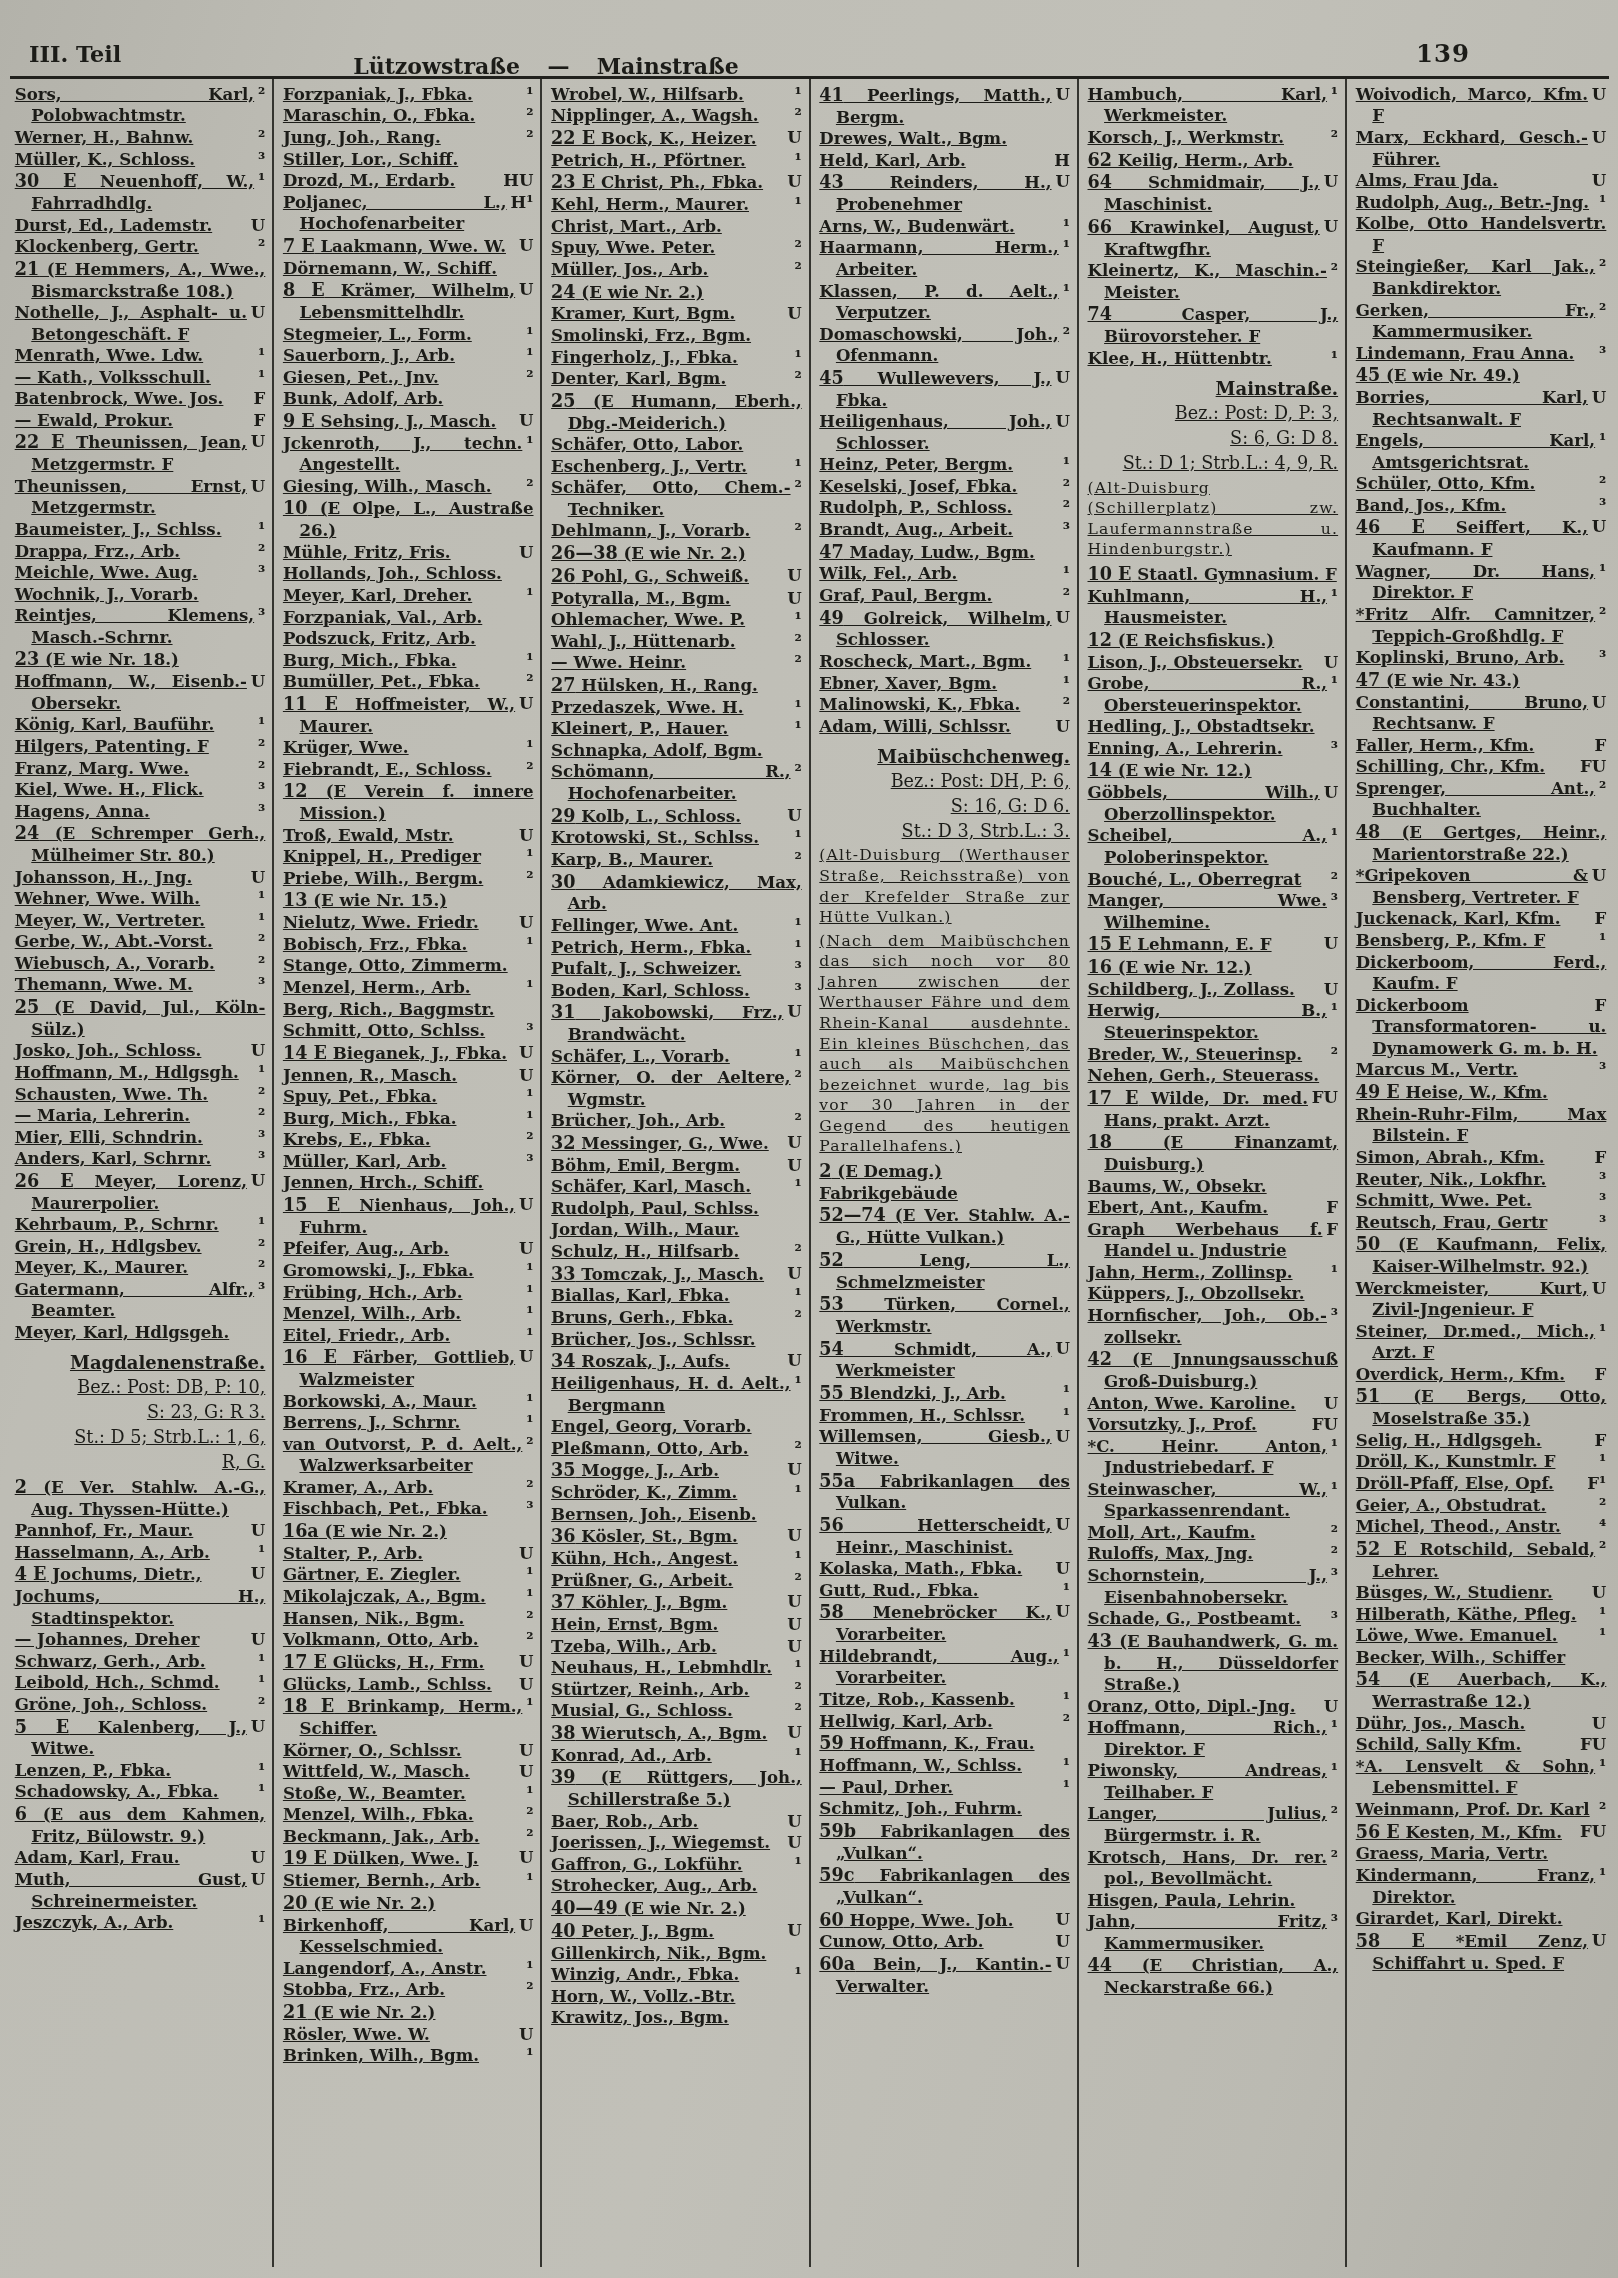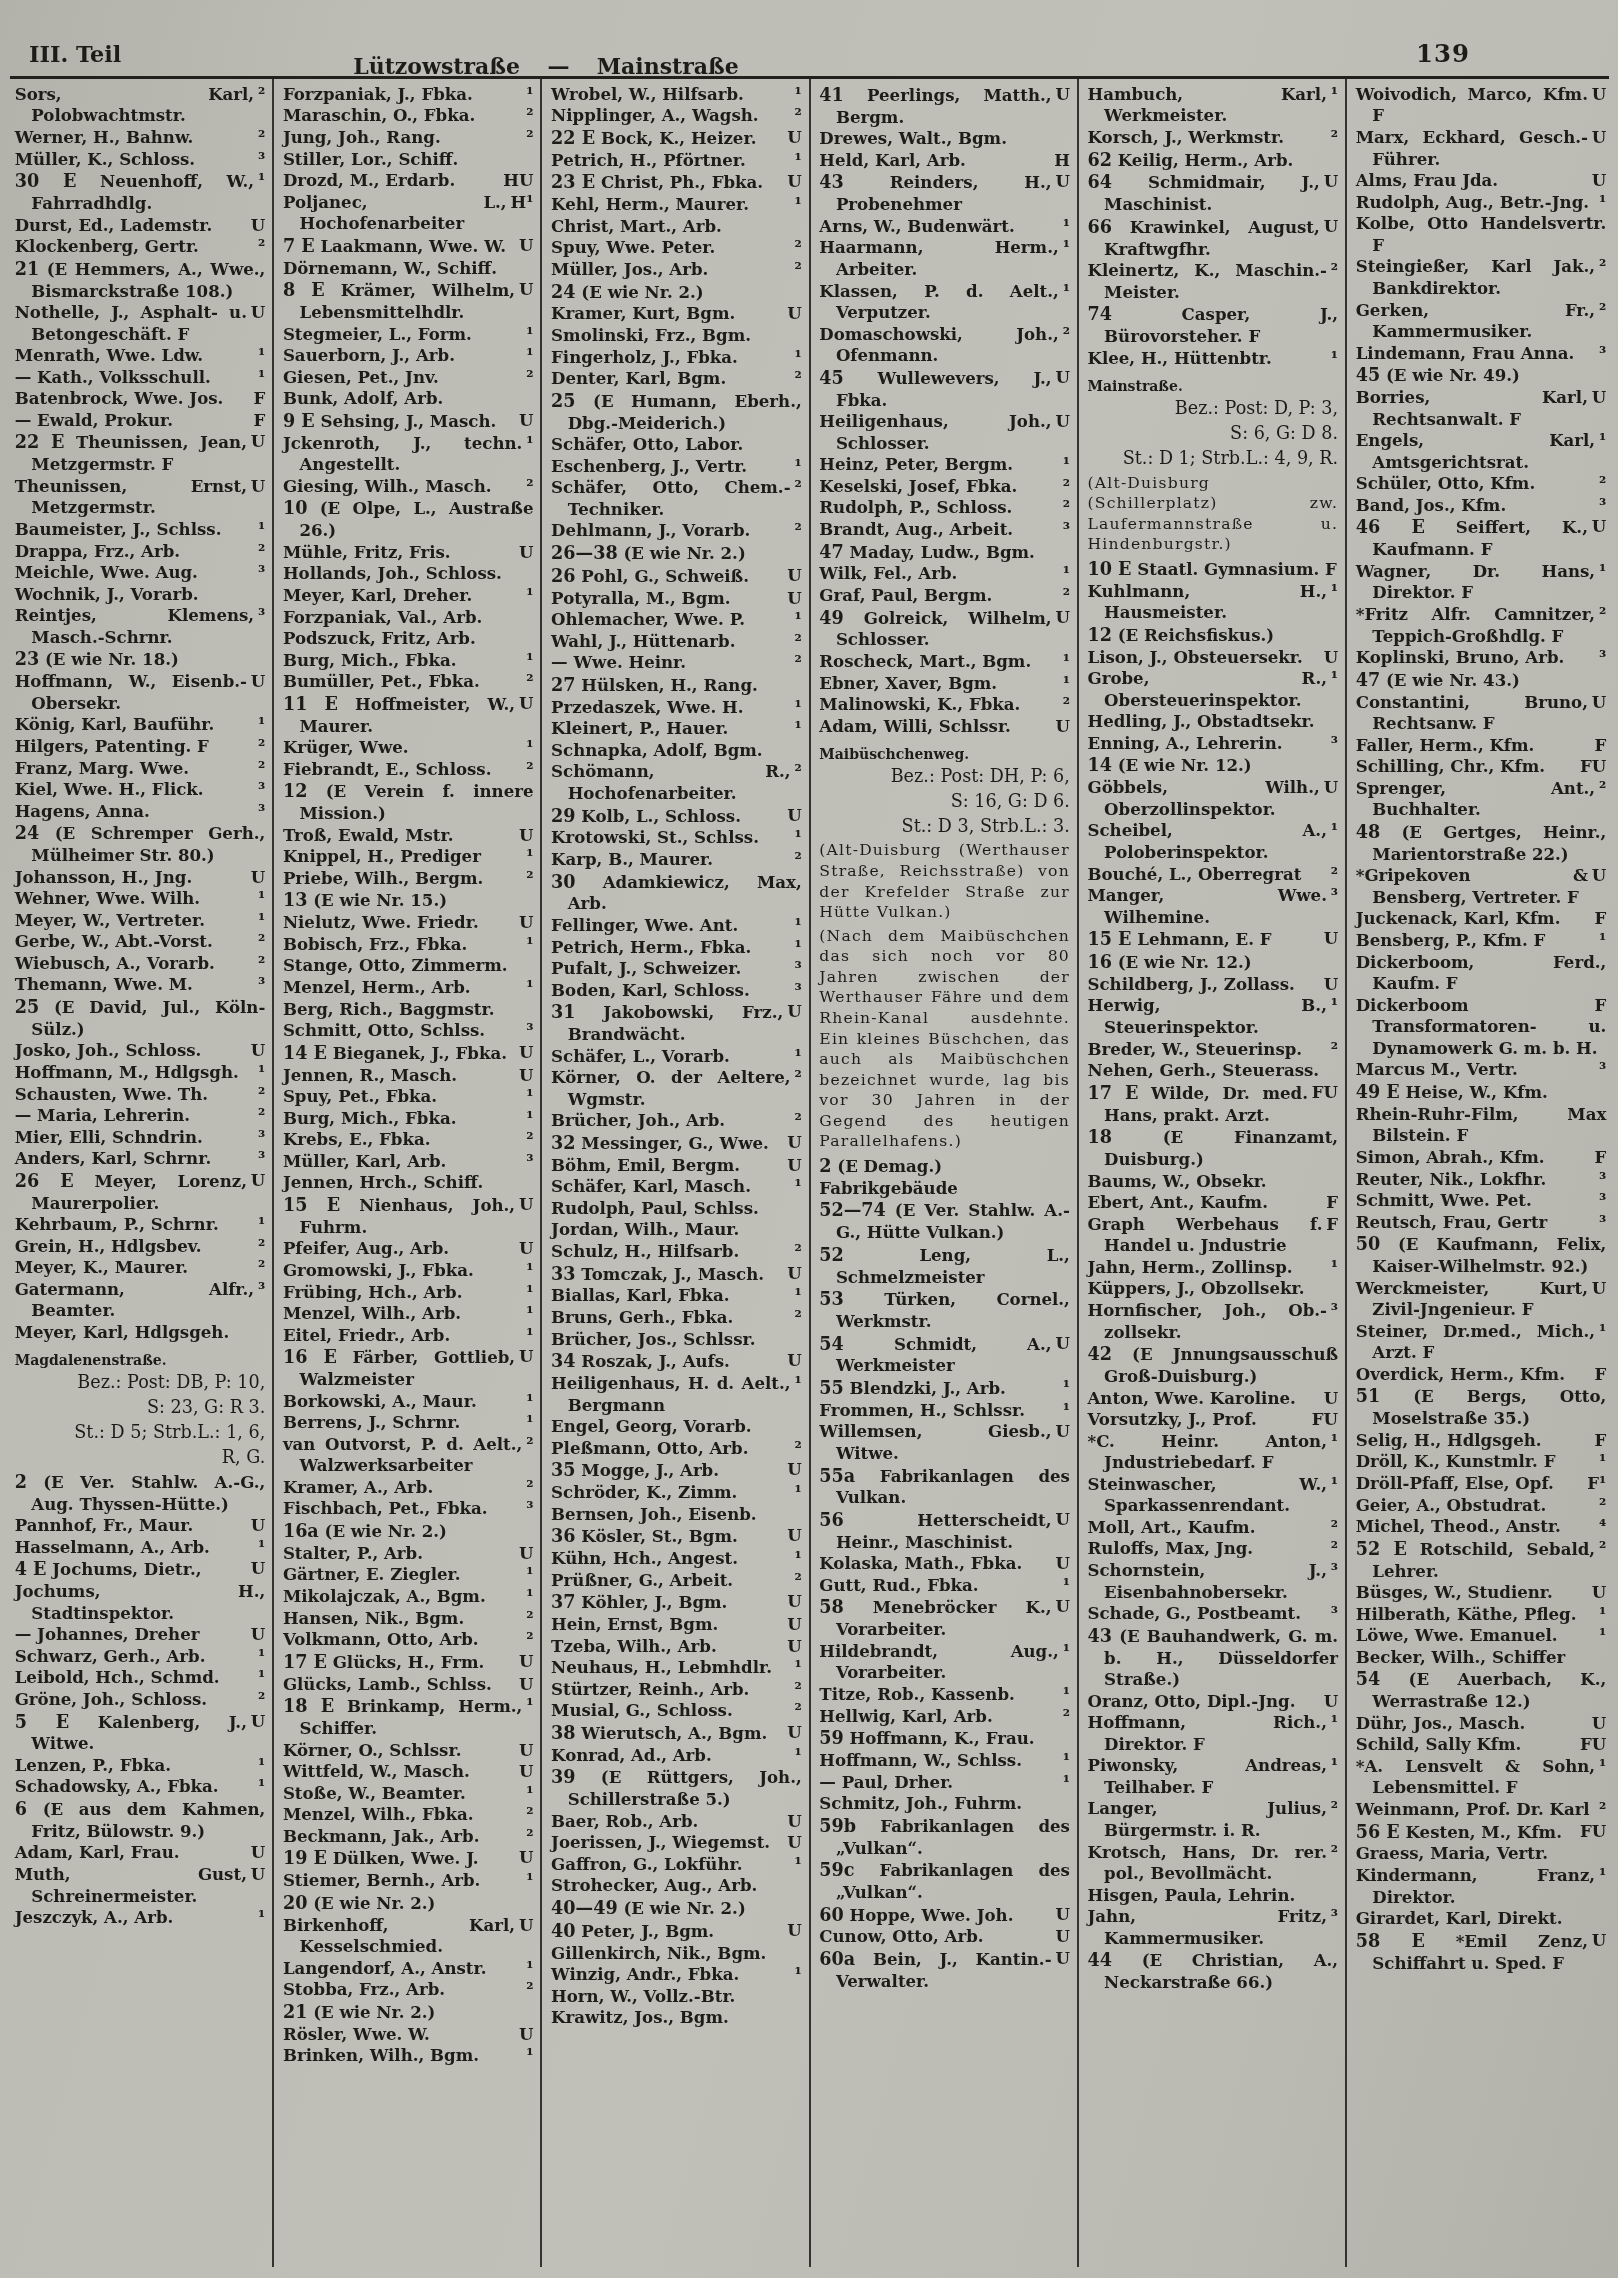--- a/index.html
+++ b/index.html
@@ -2,39 +2,39 @@
 <html><head>
 <meta charset="utf-8">
 <style>
   html,body{margin:0;padding:0;}
   body{
     width:1619px;height:2278px;overflow:hidden;
     background:linear-gradient(105deg,#b3b2aa 0%,#bebdb5 18%,#c1c0b8 55%,#bbbab2 82%,#b2b1a9 100%);
     font-family:"DejaVu Serif",serif;
     color:#1c1c18;
   }
-  .page{position:relative;width:1619px;height:1622px;}
+  .page{position:relative;width:1619px;height:1622px;text-decoration:underline;}
   .page-header{position:relative;height:76px;}
   .hdr-part{position:absolute;left:29px;top:41px;font-size:22.4px;font-weight:bold;}
   .hdr-title{position:absolute;left:546px;top:41px;transform:translateX(-50%);
     font-size:22px;font-weight:bold;white-space:nowrap;margin-top:12px;}
   .hdr-title span{margin:0 13.7px;}
   .hdr-page{position:absolute;left:1380px;top:39px;font-size:24.4px;font-weight:bold;letter-spacing:1px;margin-left:36px;}
   .header-rule{border-top:3.9px solid #21211d;margin:0 9.8px;}
   .cols{display:flex;height:2188px;padding:0 5.9px;}
   .col{flex:1 1 0;min-width:0;padding:4.9px 6.8px 0 8.8px;border-left:2px solid #34342f;overflow:hidden;}
   .col:first-child{border-left:none;}
   .entry{
     margin:0;padding-left:16.6px;text-indent:-16.6px;
     font-size:16.6px;line-height:1.3;font-weight:bold;
     text-align:justify;
   }
   .entry b{font-weight:bold;font-size:17.6px;}
   .mk{float:right;font-weight:bold;margin-left:3.9px;text-indent:0;}
-  .street-heading{text-align:left;font-size:14px;font-weight:bold;margin:8.8px 0 2.9px;}
+  .street-heading{text-align:right;font-size:18px;font-weight:bold;margin:8.8px 0 2.9px;}
   .info-line{text-align:right;font-size:17.6px;font-weight:normal;margin:0 0 2px;line-height:1.3;}
   .note{
     font-size:15.6px;font-weight:normal;letter-spacing:1.2px;line-height:1.32;
     text-align:justify;margin:2.9px 0;
   }
 </style>
 </head>
 <body>
 
 <div class="page">

